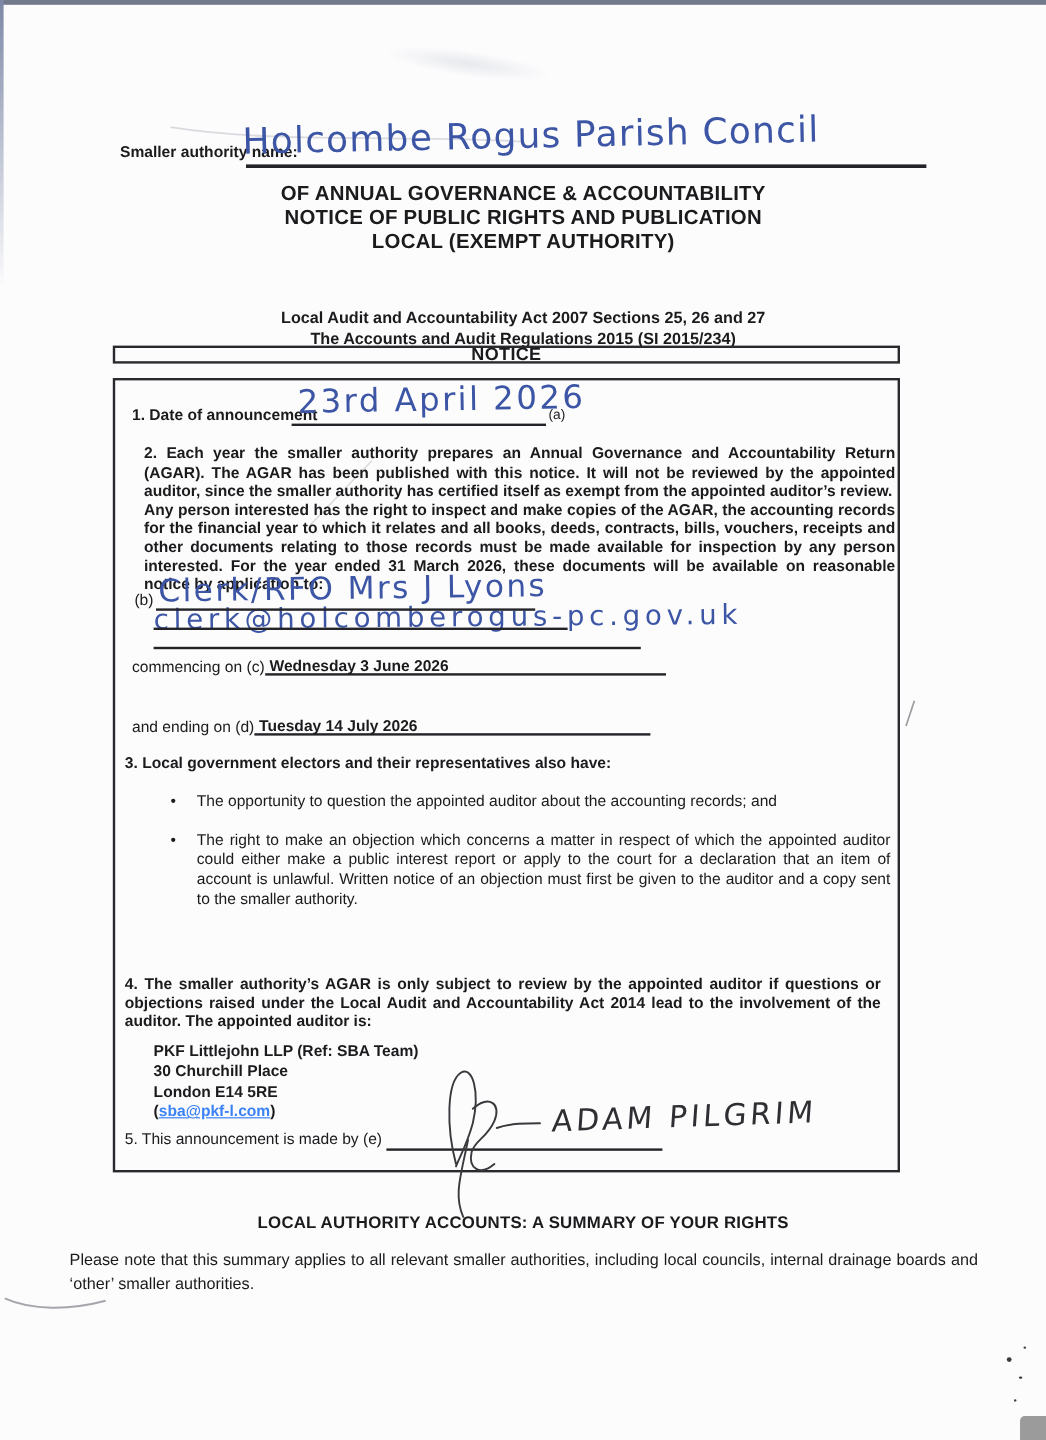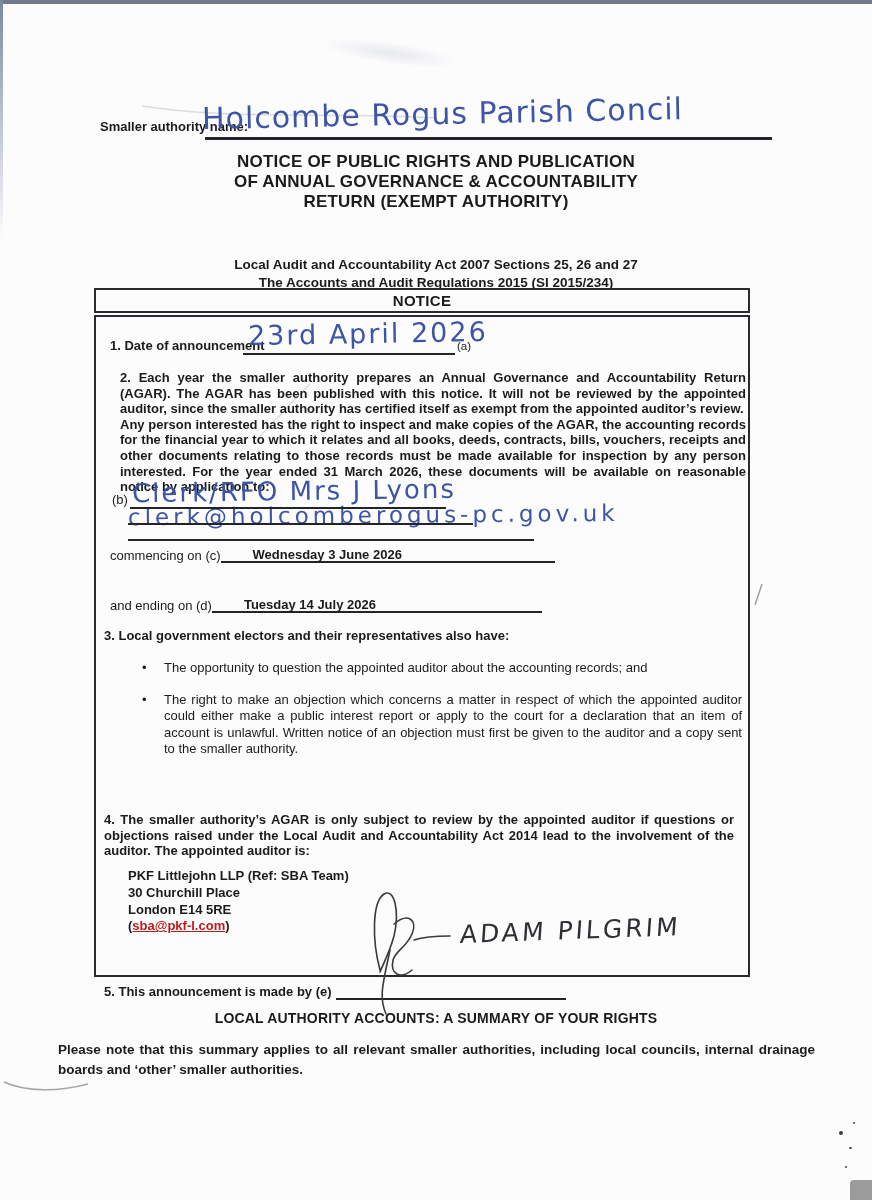--- a/index.html
+++ b/index.html
@@ -23,65 +23,65 @@
   .label-bold{font-weight:bold;font-size:13px;}
   .hand{font-family:"DejaVu Sans",sans-serif;color:#3c55a5;white-space:nowrap;}
   .hand-name{position:absolute;left:202px;top:96px;font-size:30px;letter-spacing:1px;transform:rotate(-1.2deg);}
   .rule{position:absolute;background:#242428;height:2px;}
 
   .title-block{position:absolute;left:0;top:152px;width:872px;text-align:center;}
   .title-block .t{font-size:17px;font-weight:bold;line-height:20px;letter-spacing:.2px;}
   .subtitle{position:absolute;left:0;top:221px;width:872px;text-align:center;font-size:15px;font-weight:bold;}
   .acts{position:absolute;left:0;top:256px;width:872px;text-align:center;font-size:13.5px;font-weight:bold;line-height:17.5px;}
 
-  .notice-header{position:absolute;left:94px;top:288px;width:656px;height:25px;border:2px solid #2a2a2e;box-sizing:border-box;display:flex;align-items:center;justify-content:center;font-size:15px;font-weight:bold;letter-spacing:.3px;}
+  .notice-header{position:absolute;left:94px;top:288px;width:656px;height:15px;border:2px solid #2a2a2e;box-sizing:border-box;display:flex;align-items:center;justify-content:center;font-size:15px;font-weight:bold;letter-spacing:.3px;}
   .notice-box{position:absolute;left:94px;top:315px;width:656px;height:662px;border:2px solid #2a2a2e;box-sizing:border-box;}
 
   .item1-label{position:absolute;left:110px;top:338px;}
   .hand-date{position:absolute;left:248px;top:318px;font-size:27px;letter-spacing:2px;transform:rotate(-1deg);}
   .ref-small{font-size:11.5px;font-weight:normal;}
   .ref-a{position:absolute;left:457px;top:340px;}
 
   .para{position:absolute;font-size:13px;text-align:justify;}
   .para.bold{font-weight:bold;line-height:15.6px;}
   .para.reg{font-weight:normal;line-height:16.4px;}
   .p2{left:120px;top:370px;width:626px;}
   .p2 p{margin:0;}
 
   .ref-b{position:absolute;left:112px;top:492px;font-size:13px;}
   .hand-contact1{position:absolute;left:132px;top:476px;font-size:26px;letter-spacing:2px;transform:rotate(-.8deg);}
   .hand-contact2{position:absolute;left:128px;top:502px;font-size:23px;letter-spacing:4px;transform:rotate(-.5deg);}
 
   .date-row{position:absolute;left:110px;font-size:13px;display:flex;align-items:flex-end;}
   .date-row .lbl{white-space:nowrap;}
-  .date-row .fill{display:inline-block;border-bottom:2px solid #242428;height:16px;box-sizing:border-box;font-weight:bold;padding-left:32px;white-space:nowrap;}
+  .date-row .fill{display:inline-block;border-bottom:2px solid #242428;height:16px;box-sizing:border-box;font-weight:bold;padding-left:4px;white-space:nowrap;}
   .row-c{top:547px;}
   .row-c .fill{width:334px;}
   .row-d{top:597px;}
   .row-d .fill{width:330px;}
 
   .h3{position:absolute;left:104px;top:628px;font-size:13px;font-weight:bold;}
   .bullet-row{position:absolute;display:flex;font-size:13px;font-weight:normal;}
   .bullet-row .glyph{width:22px;flex:none;}
   .b1{left:142px;top:660px;width:600px;}
   .b2{left:142px;top:692px;width:600px;}
   .b2 .txt{text-align:justify;line-height:16.4px;width:578px;}
   .closing{left:110px;top:770px;width:624px;}
   .p4{left:104px;top:812px;width:630px;}
 
   .address{position:absolute;left:128px;top:868px;font-size:13px;font-weight:bold;line-height:16.8px;}
-  .email{color:#b91c1c;text-decoration:underline;margin-top:30px;}
+  .email{color:#3b82f6;text-decoration:underline;margin-top:30px;}
 
-  .announce-row{position:absolute;left:104px;top:941px;font-size:13px;font-weight:bold;display:flex;align-items:center;margin-top:41px;}
+  .announce-row{position:absolute;left:104px;top:941px;font-size:13px;font-weight:normal;display:flex;align-items:flex-start;}
   .announce-row .fill{display:inline-block;width:230px;border-bottom:2.5px solid #242428;height:16px;margin-left:4px;}
   .sig-svg{position:absolute;left:350px;top:884px;z-index:5;}
   .sig-name{position:absolute;left:460px;top:916px;font-family:"DejaVu Sans",sans-serif;font-size:25px;letter-spacing:3px;color:#2e2e33;transform:rotate(-2deg) skewX(-6deg);white-space:nowrap;z-index:5;}
 
   .footer-heading{position:absolute;left:0;top:1010px;width:872px;text-align:center;font-size:14px;font-weight:bold;letter-spacing:.2px;}
-  .footer-note{position:absolute;left:58px;top:1040px;width:757px;font-size:13.5px;font-weight:bold;text-align:justify;line-height:20px;}
+  .footer-note{position:absolute;left:58px;top:1040px;width:757px;font-size:13.5px;font-weight:normal;text-align:justify;line-height:20px;}
 </style>
 </head>
 <body>
 
 <div class="page">
 
   <div class="edge-top"></div>
   <div class="edge-left"></div>
   <div class="smudge-top"></div>
   <svg class="artifact-line" style="left:140px;top:98px;" width="300" height="26">
@@ -100,23 +100,23 @@
   <div class="speck" style="left:853px;top:1122px;width:2px;height:2px;"></div>
   <div class="speck" style="left:849px;top:1147px;width:3px;height:2px;"></div>
   <div class="speck" style="left:845px;top:1166px;width:2px;height:2px;"></div>
   <div class="corner-grey"></div>
 
   <div class="label-bold" style="position:absolute;left:100px;top:119px;">Smaller authority name:</div>
   <div class="hand hand-name">Holcombe Rogus Parish Concil</div>
   <div class="rule" style="left:205px;top:137px;width:567px;height:2.5px;"></div>
 
   <div class="title-block">
+    <div class="t">OF ANNUAL GOVERNANCE &amp; ACCOUNTABILITY</div>
     <div class="t">NOTICE OF PUBLIC RIGHTS AND PUBLICATION</div>
-    <div class="t">OF ANNUAL GOVERNANCE &amp; ACCOUNTABILITY</div>
-    <div class="t">RETURN (EXEMPT AUTHORITY)</div>
+    <div class="t">LOCAL (EXEMPT AUTHORITY)</div>
   </div>
   <div class="acts">
     <div>Local Audit and Accountability Act 2007 Sections 25, 26 and 27</div>
     <div>The Accounts and Audit Regulations 2015 (SI 2015/234)</div>
   </div>
 
   <div class="notice-header">NOTICE</div>
   <div class="notice-box"></div>
 
   <div class="item1-label label-bold">1. Date of announcement</div>

